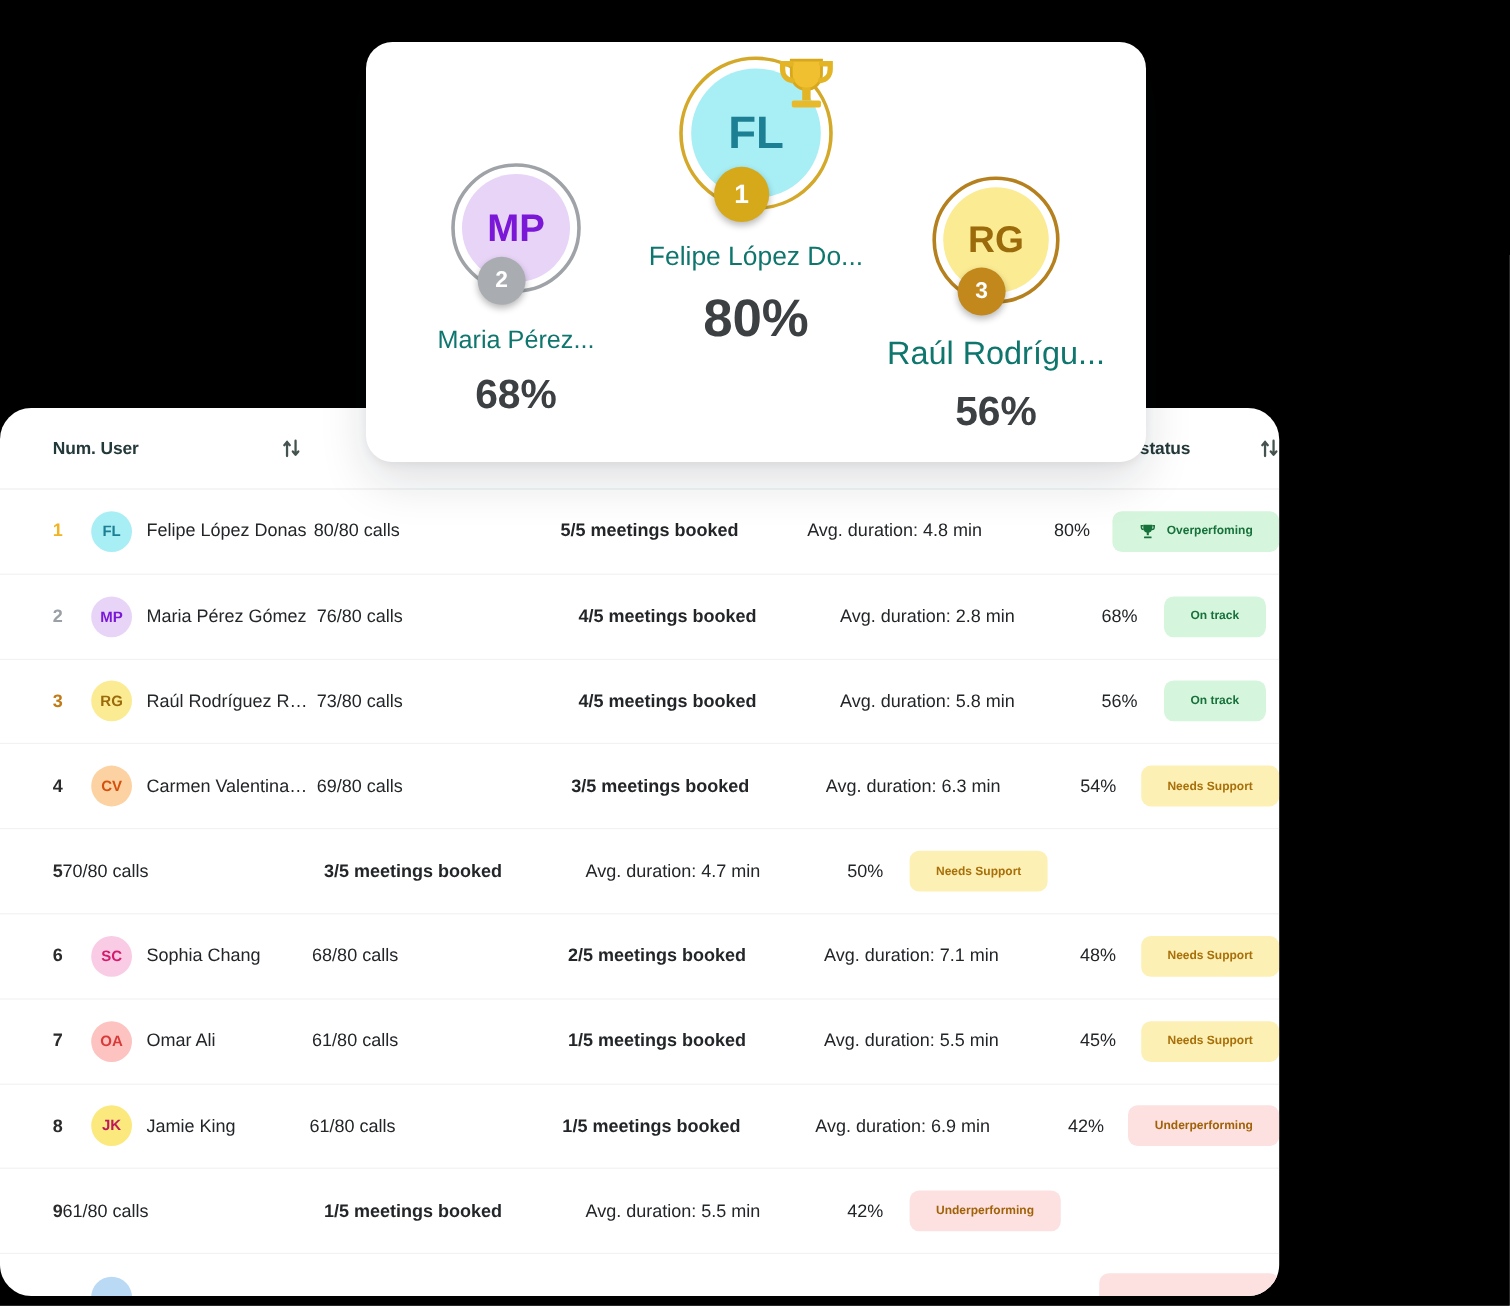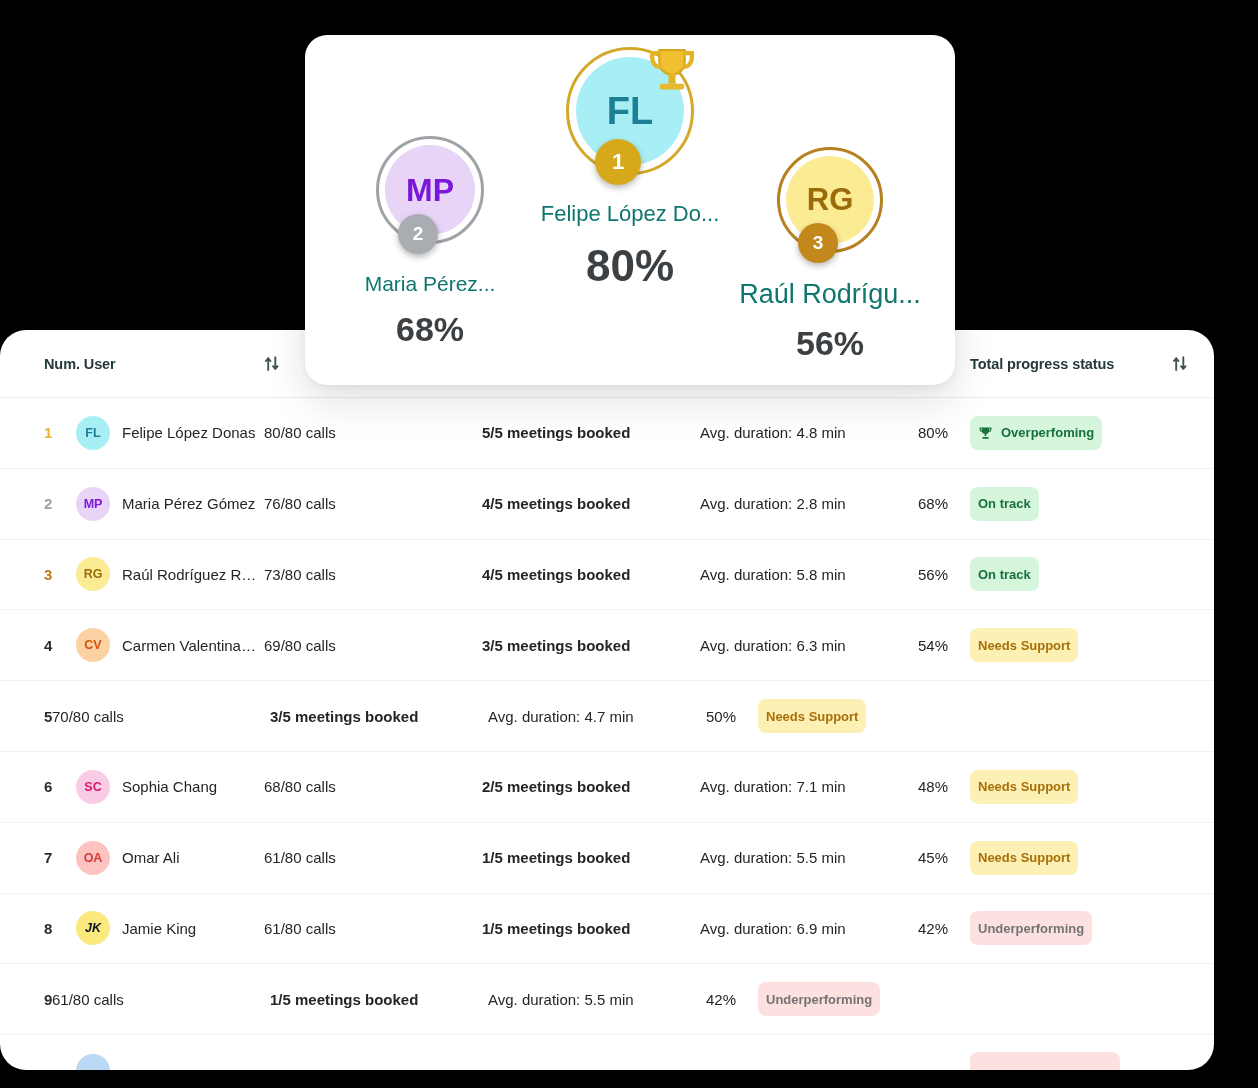--- a/index.html
+++ b/index.html
@@ -7,22 +7,22 @@
     width: 1258px; height: 1088px;
     background: #000000;
     font-family: "Liberation Sans", sans-serif;
     overflow: hidden;
   }
   .screen { position: relative; width: 1258px; height: 1088px; }
 
   
   .table-panel {
     position: absolute;
-    left: 0px; top: 330px;
-    width: 1214px; height: 740px;
+    left: 0px; top: 340px;
+    width: 1066px; height: 740px;
     background: #ffffff;
     border-radius: 26px;
     overflow: hidden;
   }
   .table-header {
     position: relative;
     height: 68px;
     display: flex;
     align-items: center;
     border-bottom: 1px solid #eceef0;
@@ -94,30 +94,30 @@
   .c-calls.cell  { padding-left: 6px; }
   .c-meet.cell   { padding-left: 0px; font-weight: bold; }
   .c-dur.cell    { padding-left: 0px; }
   .c-pct.cell    { font-size: 15px; }
 
   .badge {
     display: inline-flex;
     align-items: center;
     gap: 8px;
     height: 34px;
-    padding: 0 8px;
+    padding: 0 22px;
     border-radius: 8px;
-    font-size: 13px;
+    font-size: 10px;
     font-weight: bold;
     white-space: nowrap;
     text-align: center;
   }
   .badge.green  { background: #d6f5dd; color: #16713a; }
   .badge.yellow { background: #fdf0b4; color: #a8700a; }
-  .badge.red    { background: #fde1e1; color: #737373; }
+  .badge.red    { background: #fde1e1; color: #a16207; }
 
   
   .podium-card {
     position: absolute;
     left: 305px; top: 35px;
     width: 650px; height: 350px;
     background: #ffffff;
     border-radius: 22px;
     box-shadow: 0 16px 40px rgba(17,24,39,0.13), 0 2px 8px rgba(17,24,39,0.06);
     display: flex;
@@ -328,21 +328,21 @@
           <span class="cell c-meet">1/5 meetings booked</span>
           <span class="cell c-dur">Avg. duration: 5.5 min</span>
           <span class="cell c-pct">45%</span>
           <span class="c-status"><span class="badge yellow">
               <span>Needs Support</span>
             </span></span>
         </div>
         <div class="row">
           <span class="rank">8</span>
           <span class="user-cell">
-            <span class="avatar" style="background:#fbe97e;color:#0f172a;font-style:italic;">
+            <span class="avatar" style="background:#fbe97e;color:#be185d;">
               <span>JK</span>
             </span>
             <span class="uname">Jamie King</span>
           </span>
           <span class="cell c-calls">61/80 calls</span>
           <span class="cell c-meet">1/5 meetings booked</span>
           <span class="cell c-dur">Avg. duration: 6.9 min</span>
           <span class="cell c-pct">42%</span>
           <span class="c-status"><span class="badge red">
               <span>Underperforming</span>

